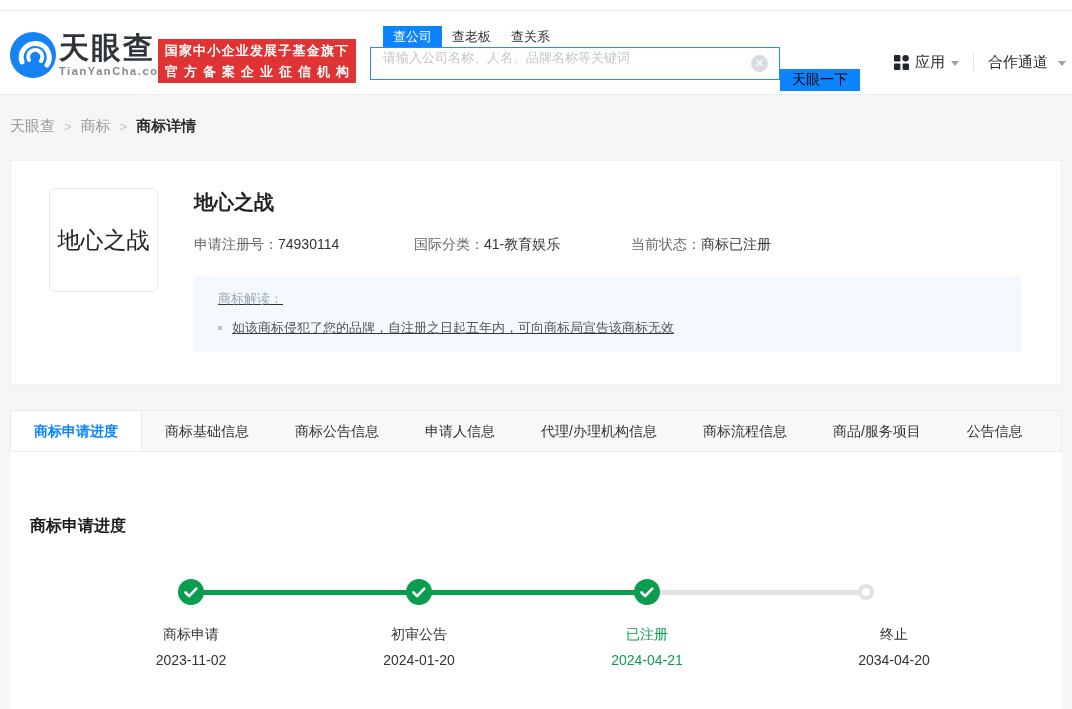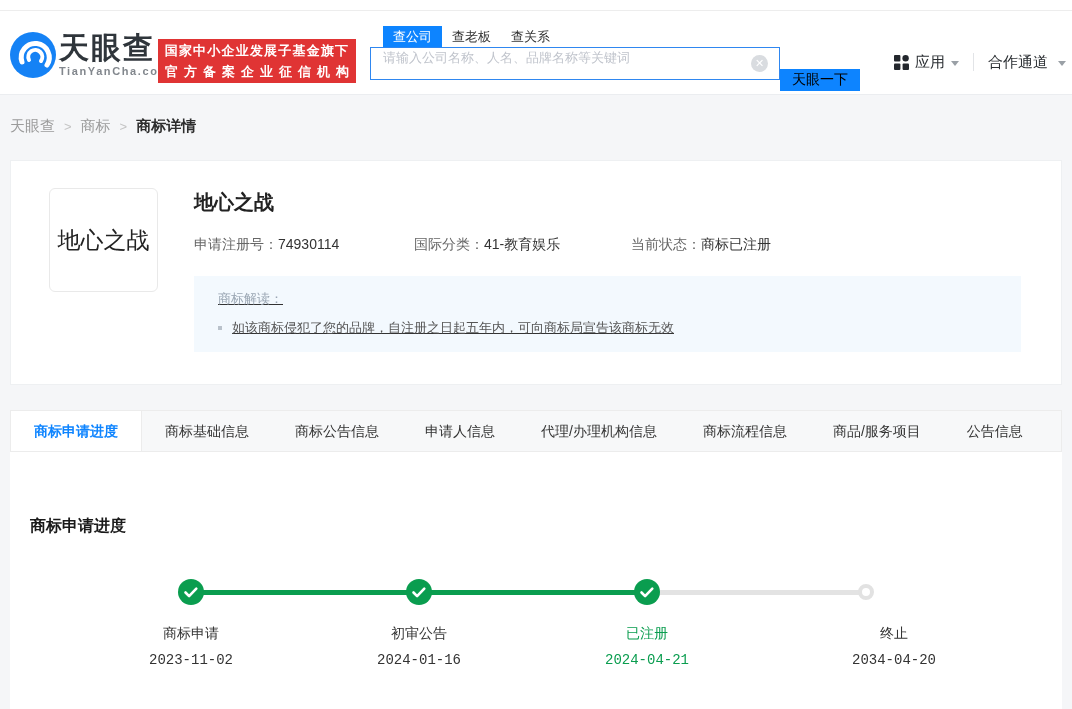--- a/index.html
+++ b/index.html
@@ -71,21 +71,21 @@
   
   .tabbar { position:absolute; top:410px; left:10px; width:1052px; height:42px; background:#f7f8f9; border:1px solid #ececec;
             display:flex; align-items:stretch; }
   .tab { line-height:40px; padding:0 23px; font-size:14px; color:#333; cursor:pointer; white-space:nowrap; }
   .tab.active { background:#fff; color:#0d84ff; border-right:1px solid #ececec; font-weight:bold; }
 
   
   .content { position:absolute; top:452px; left:10px; width:1052px; height:257px; background:#fff; }
   .section-title { padding:64px 0 0 20px; font-size:16px; font-weight:bold; color:#1a1a1a; line-height:19px; }
 
-  .timeline { position:relative; margin-top:30px; height:115px;font-family:Liberation Mono, monospace; }
+  .timeline { position:relative; margin-top:30px; height:115px; }
   .tl-line { position:absolute; height:5px; top:25px; border-radius:3px; }
   .tl-line.green { left:181px; width:456px; background:#0a9d4f; }
   .tl-line.gray  { left:637px; width:219px; background:#e3e3e3; }
   .tl-node { position:absolute; top:14px; }
   .tl-node.pending { top:19px; width:16px; height:16px; border:4px solid #e2e2e2; border-radius:50%; background:#fff; }
   .step-label { position:absolute; top:60px; width:180px; text-align:center; }
   .step-name { font-size:14px; color:#333; line-height:18px; }
   .step-date { font-size:14px; color:#333; margin-top:9px; line-height:17px; }
   .step-label.current .step-name, .step-label.current .step-date { color:#0a9d4f; }
 </style>
@@ -221,21 +221,21 @@
         </svg>
     </span>
     <span class="tl-node pending" style="left:848px;"></span>
 
     <div class="step-label" style="left:91px;">
       <div class="step-name">商标申请</div>
       <div class="step-date">2023-11-02</div>
     </div>
     <div class="step-label" style="left:319px;">
       <div class="step-name">初审公告</div>
-      <div class="step-date">2024-01-16</div>
+      <div class="step-date">2024-01-20</div>
     </div>
     <div class="step-label current" style="left:547px;">
       <div class="step-name">已注册</div>
       <div class="step-date">2024-04-21</div>
     </div>
     <div class="step-label" style="left:794px;">
       <div class="step-name">终止</div>
       <div class="step-date">2034-04-20</div>
     </div>
   </div>

